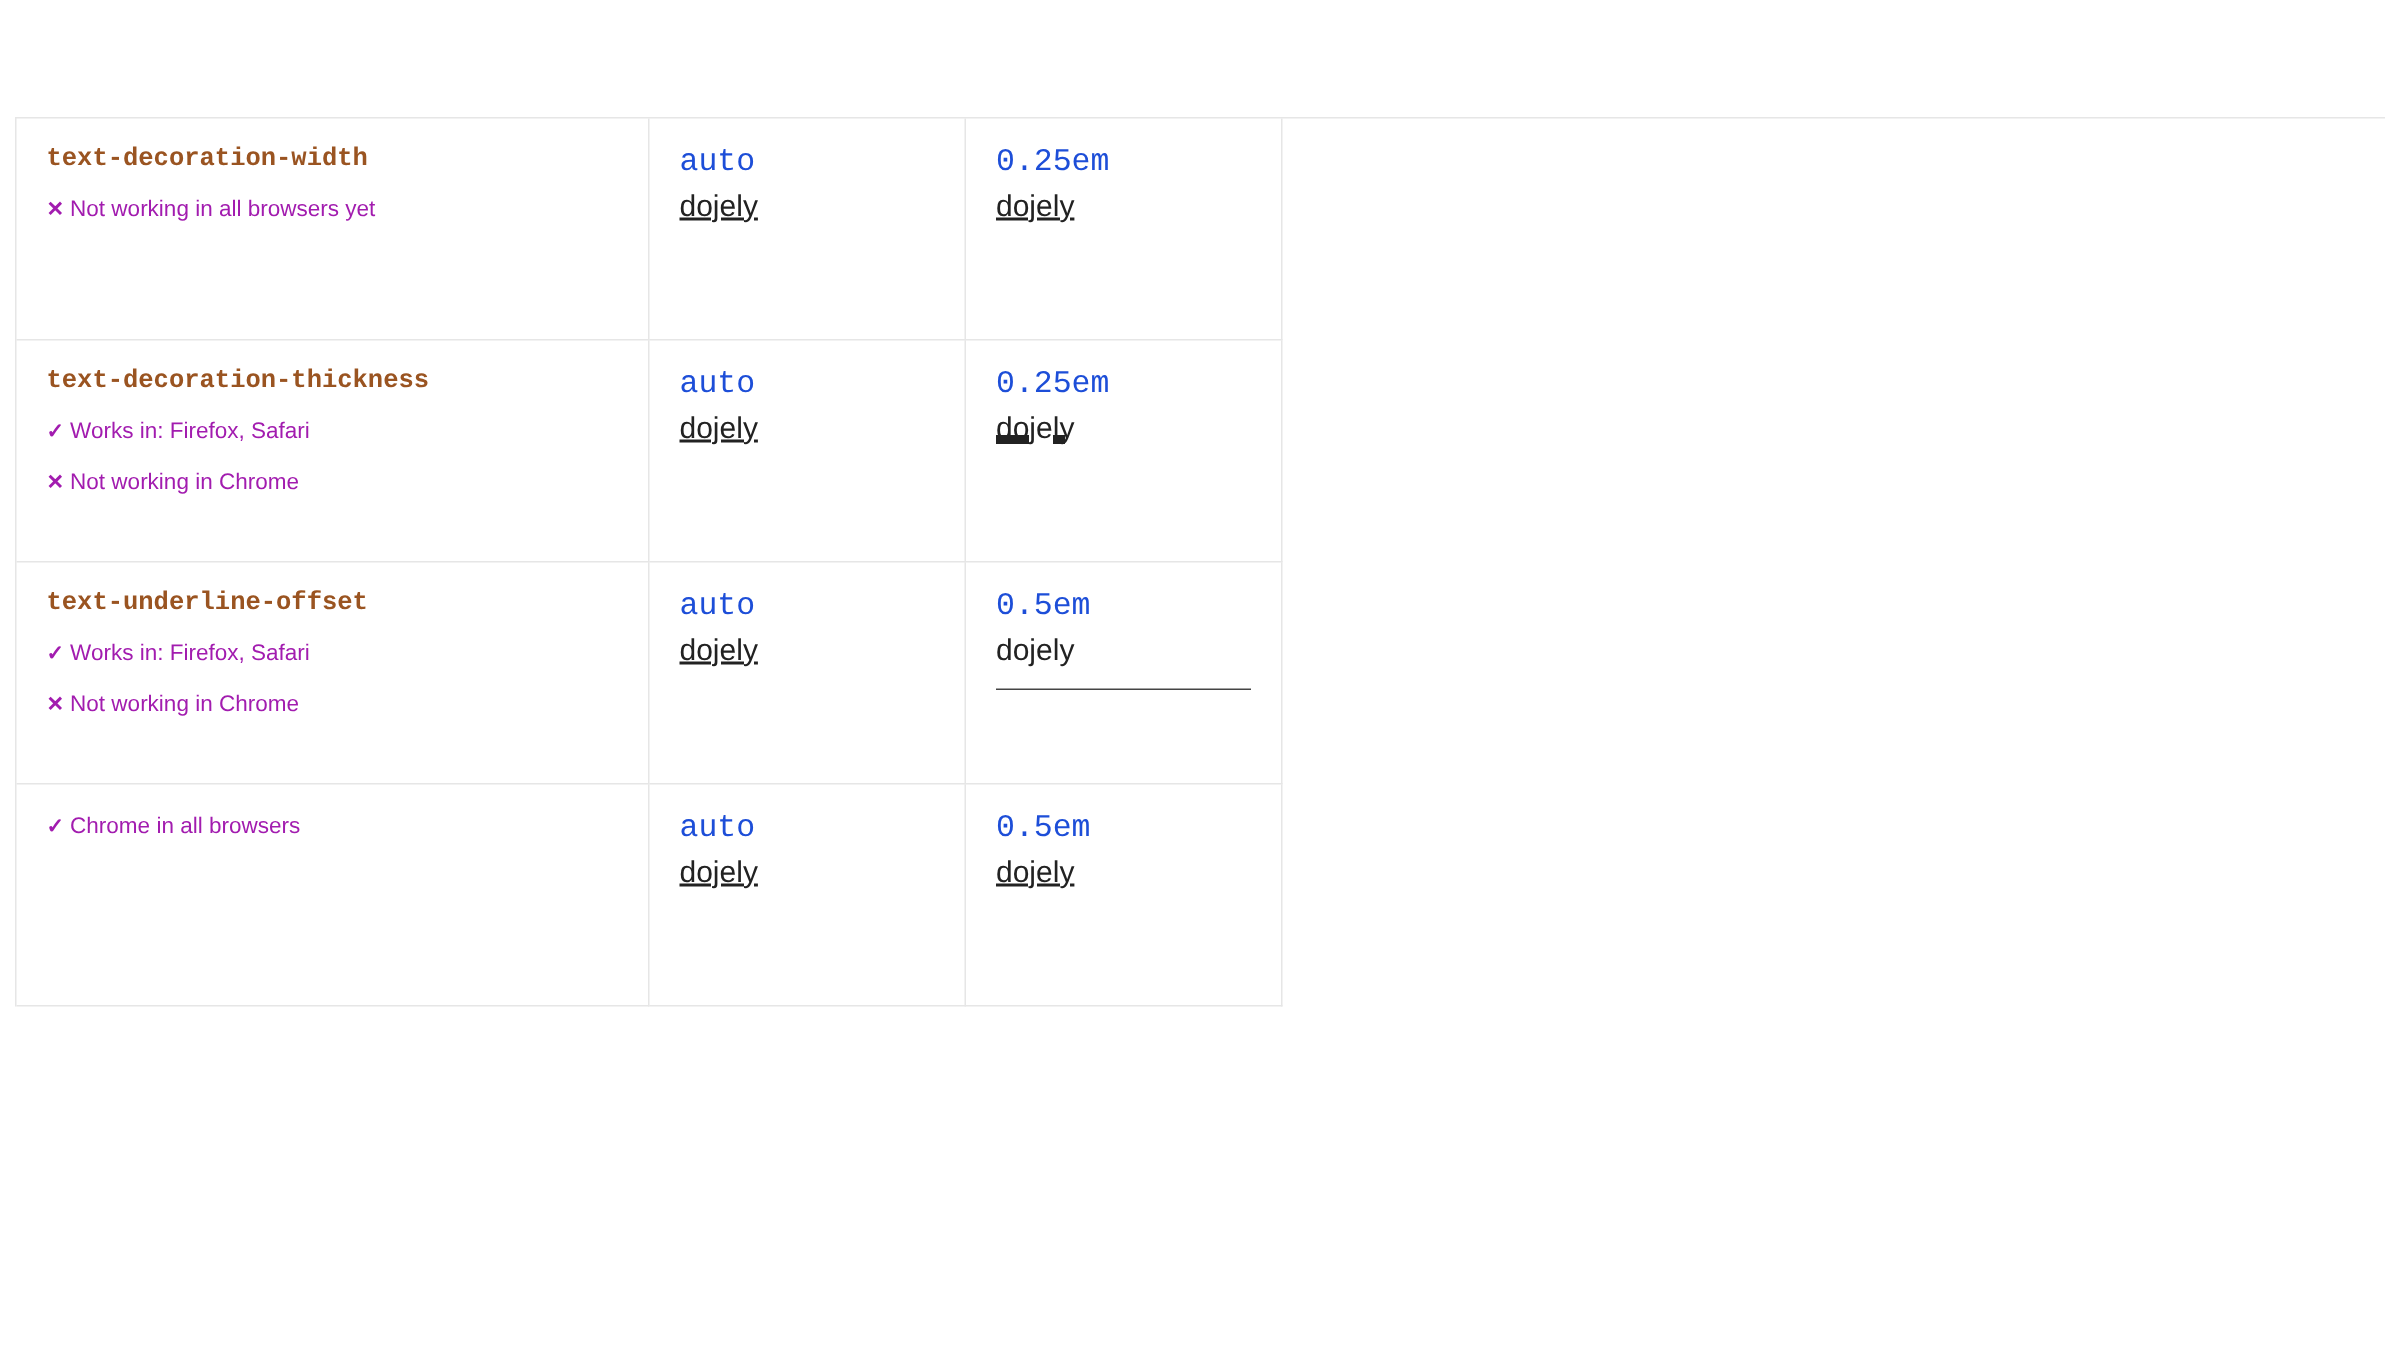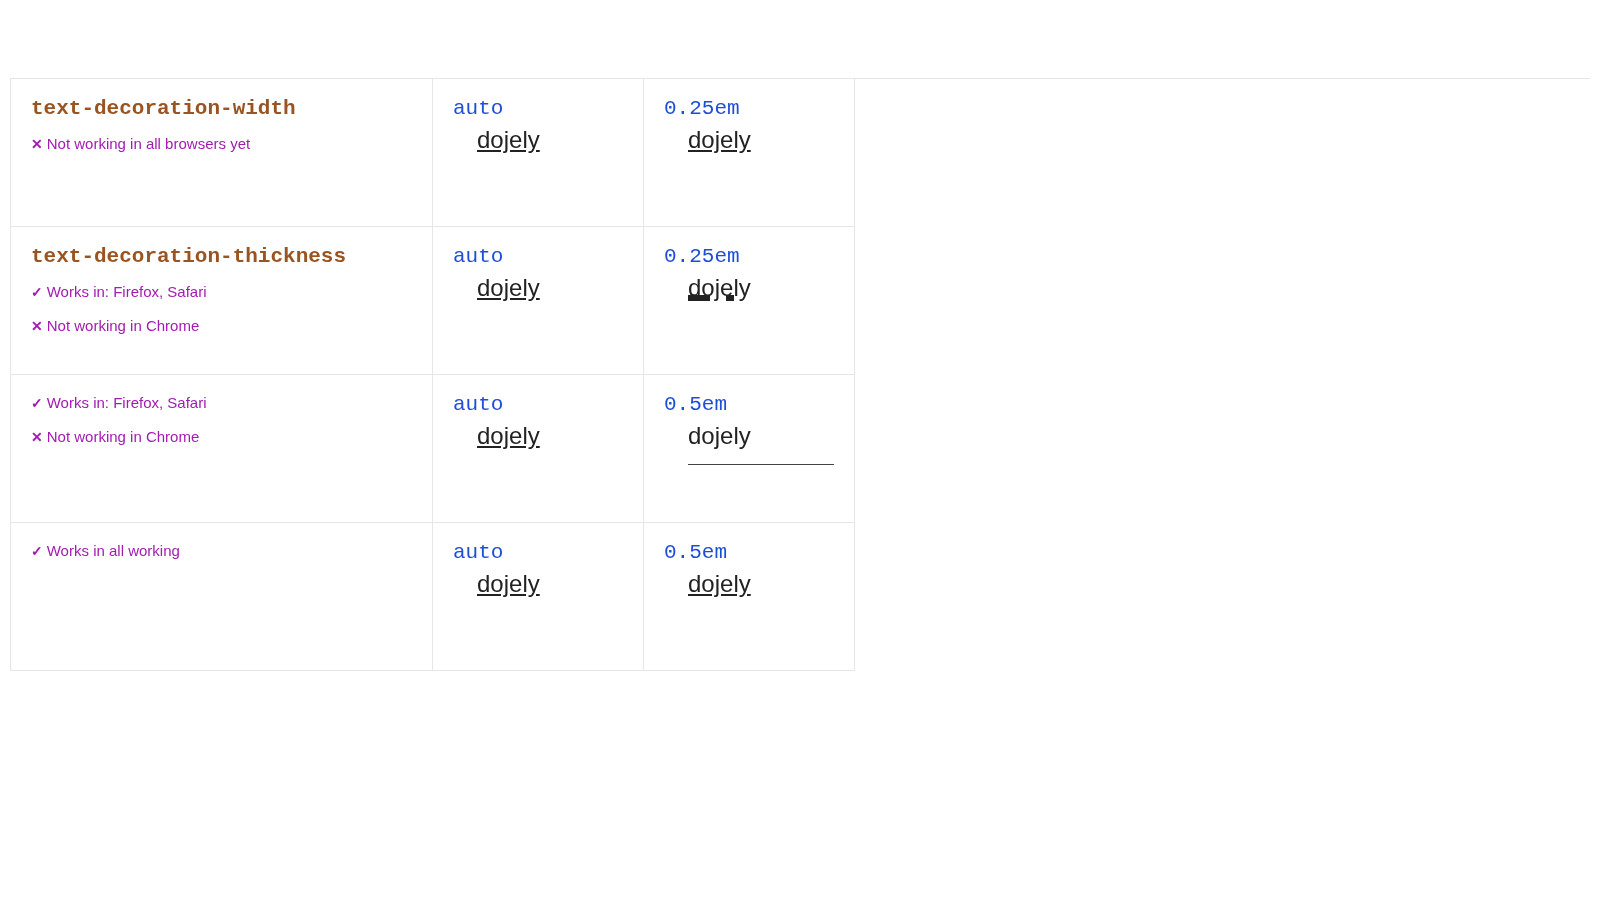--- a/index.html
+++ b/index.html
@@ -21,21 +21,21 @@
   }
   .cell {
     border-right: 1px solid #e6e6e6;
     border-bottom: 1px solid #e6e6e6;
     padding: 18px 20px 24px 20px;
     min-height: 148px;
   }
   .prop-name {
     font-family: "SFMono-Regular", Consolas, "Liberation Mono", Menlo, monospace;
     font-weight: 700;
-    font-size: 21px;
+    font-size: 17px;
     color: #9a5421;
     margin: 0 0 14px 0;
   }
   .note {
     font-size: 15px;
     color: #a21caf;
     margin: 0 0 14px 0;
     line-height: 1.35;
   }
   .note:last-child { margin-bottom: 0; }
@@ -47,26 +47,25 @@
     position: relative;
     top: 0;
   }
   .value-label {
     font-family: "SFMono-Regular", Consolas, "Liberation Mono", Menlo, monospace;
     font-size: 21px;
     color: #1d4ed8;
     margin: 0 0 6px 0;
   }
   .sample {
-    font-size: 24px;
+    font-size: 20px;
     color: #222;
     line-height: 1.2;
     text-decoration: underline;
     text-decoration-skip-ink: auto;
-    margin-left: 24px;
   }
   
   .sample.thick-broken {
     
     text-decoration: none;
     position: relative;
   }
   .sample.thick-broken::after {
     content: "";
     position: absolute;
@@ -115,33 +114,34 @@
       </div>
       <div class="cell">
         <div class="value-label">auto</div>
         <div class="sample">dojely</div>
       </div>
       <div class="cell">
         <div class="value-label">0.25em</div>
         <div class="sample thick-broken">dojely</div>
       </div>
       <div class="cell">
+        <div class="prop-name">text-underline-offset</div>
         <div class="note"><span class="note-icon">✓</span><span>Works in: Firefox, Safari</span></div>
         <div class="note"><span class="note-icon">✕</span><span>Not working in Chrome</span></div>
       </div>
       <div class="cell">
         <div class="value-label">auto</div>
         <div class="sample">dojely</div>
       </div>
       <div class="cell">
         <div class="value-label">0.5em</div>
         <div class="sample offset">dojely</div>
       </div>
       <div class="cell">
-        <div class="note"><span class="note-icon">✓</span><span>Works in all working</span></div>
+        <div class="note"><span class="note-icon">✓</span><span>Chrome in all browsers</span></div>
       </div>
       <div class="cell">
         <div class="value-label">auto</div>
         <div class="sample">dojely</div>
       </div>
       <div class="cell">
         <div class="value-label">0.5em</div>
         <div class="sample ">dojely</div>
       </div>
     </div>

